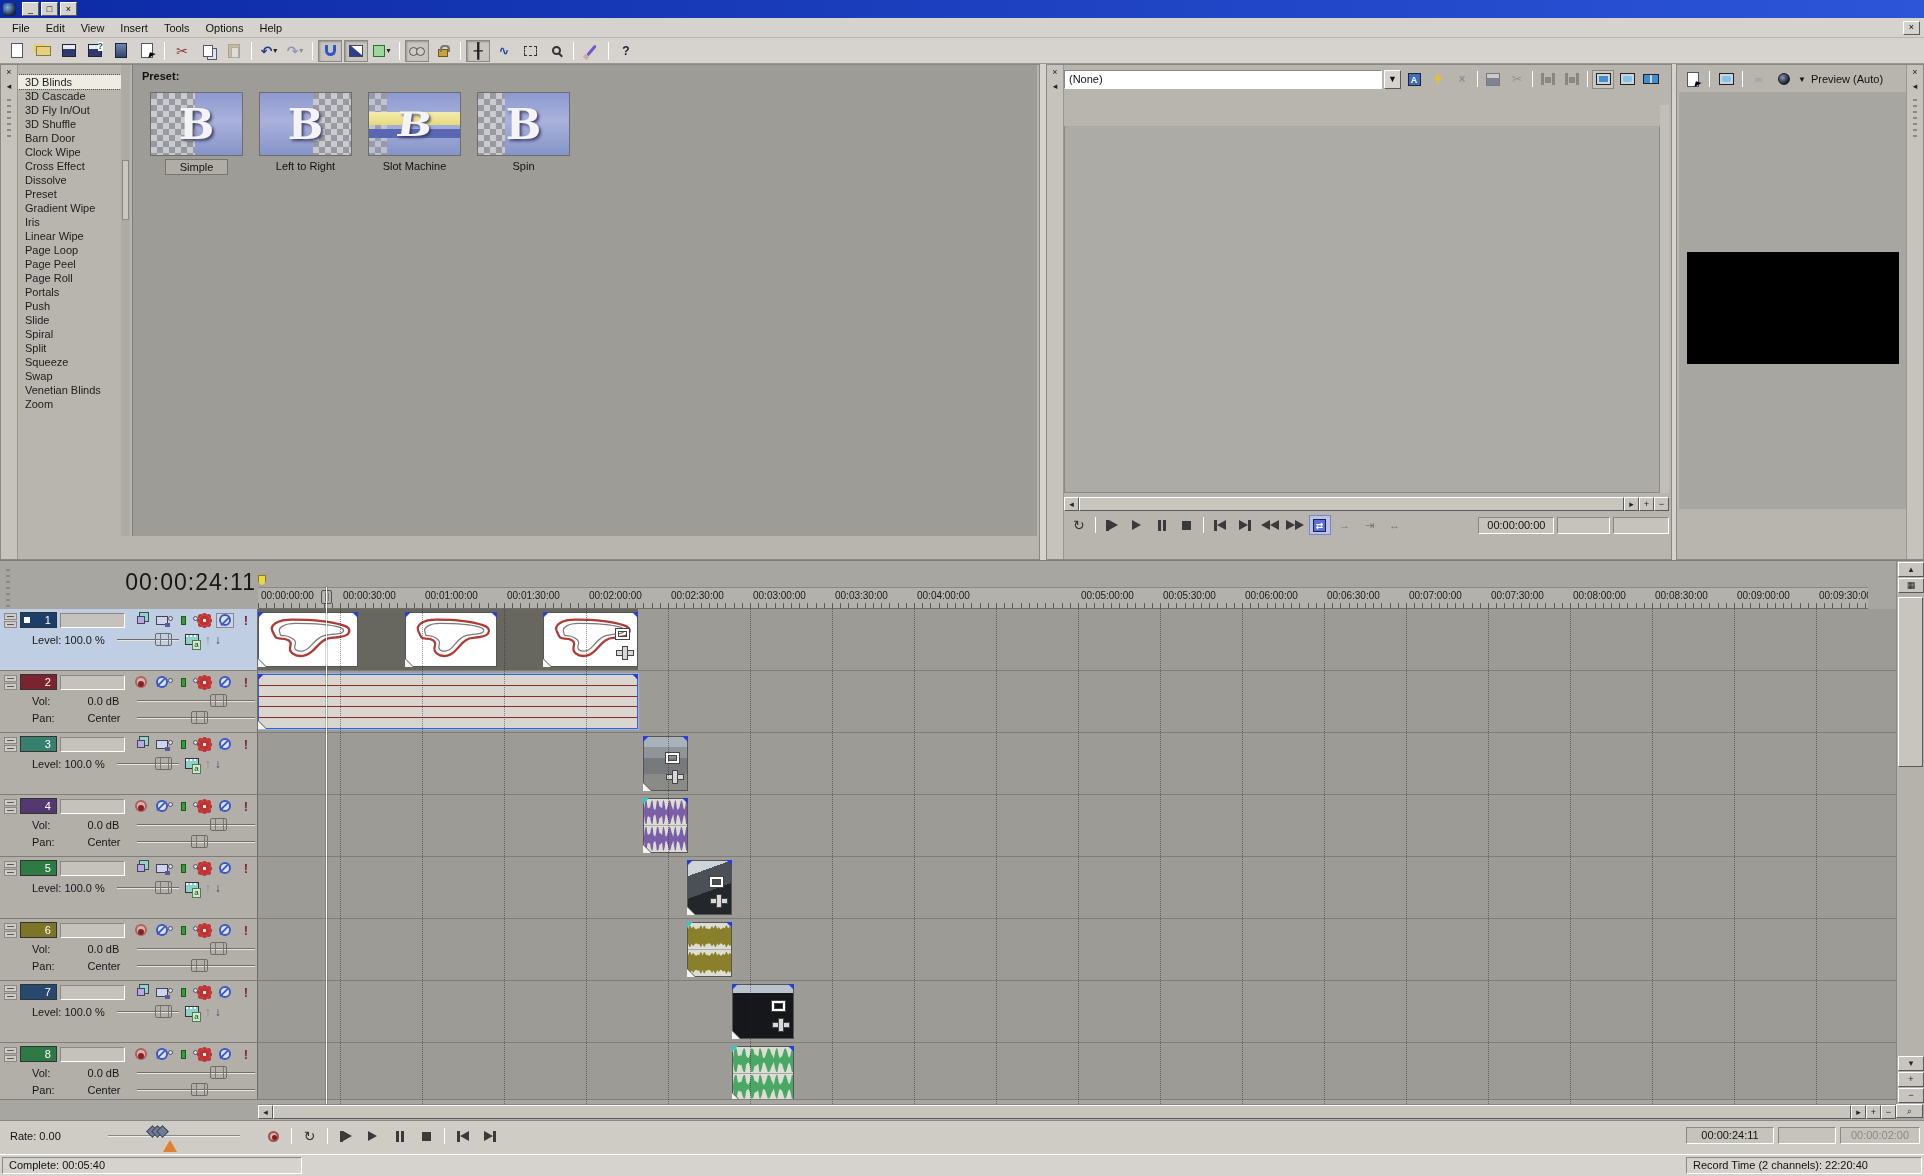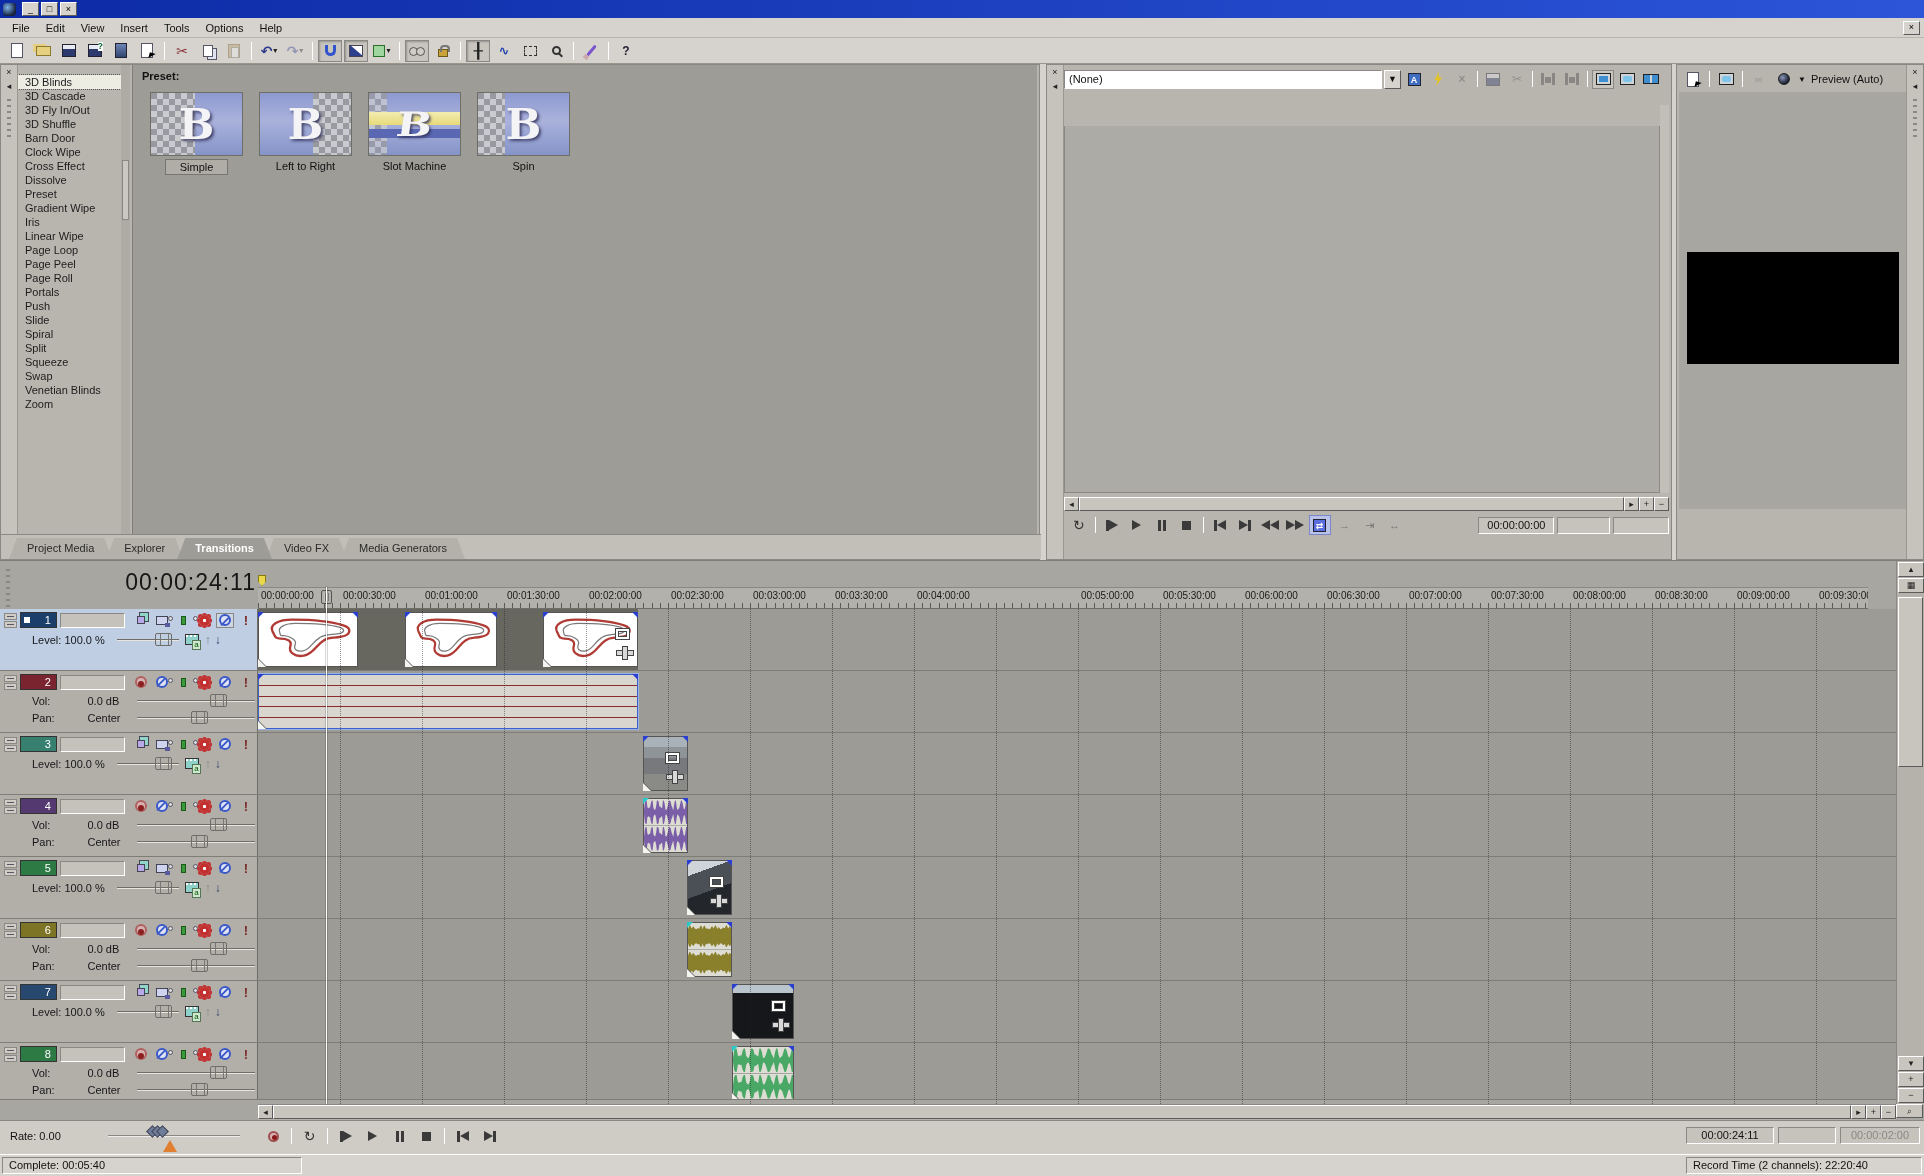--- a/index.html
+++ b/index.html
@@ -399,27 +399,20 @@
             </div>
             <div class="pcell">
               <div class="pthumb pt3">
                 <span class="chk"></span>
                 <span class="pB">B</span>
               </div>
               <div class="plabel">Spin</div>
             </div>
           </div>
       </div>
-      <div class="tabrow" id="tab-row">
-          <div class="tab">Project Media</div>
-          <div class="tab">Explorer</div>
-          <div class="tab active">Transitions</div>
-          <div class="tab">Video FX</div>
-          <div class="tab">Media Generators</div>
-        </div>
     </div>
 
     <div class="window" id="w-trim">
       <div class="sidestrip">
         <span class="ssbtn">×</span>
         <span class="ssbtn">◂</span>
       </div>
       <div class="trimhead">
         <span class="ddown">(None)</span>
         <span class="ddbtn">▼</span>

